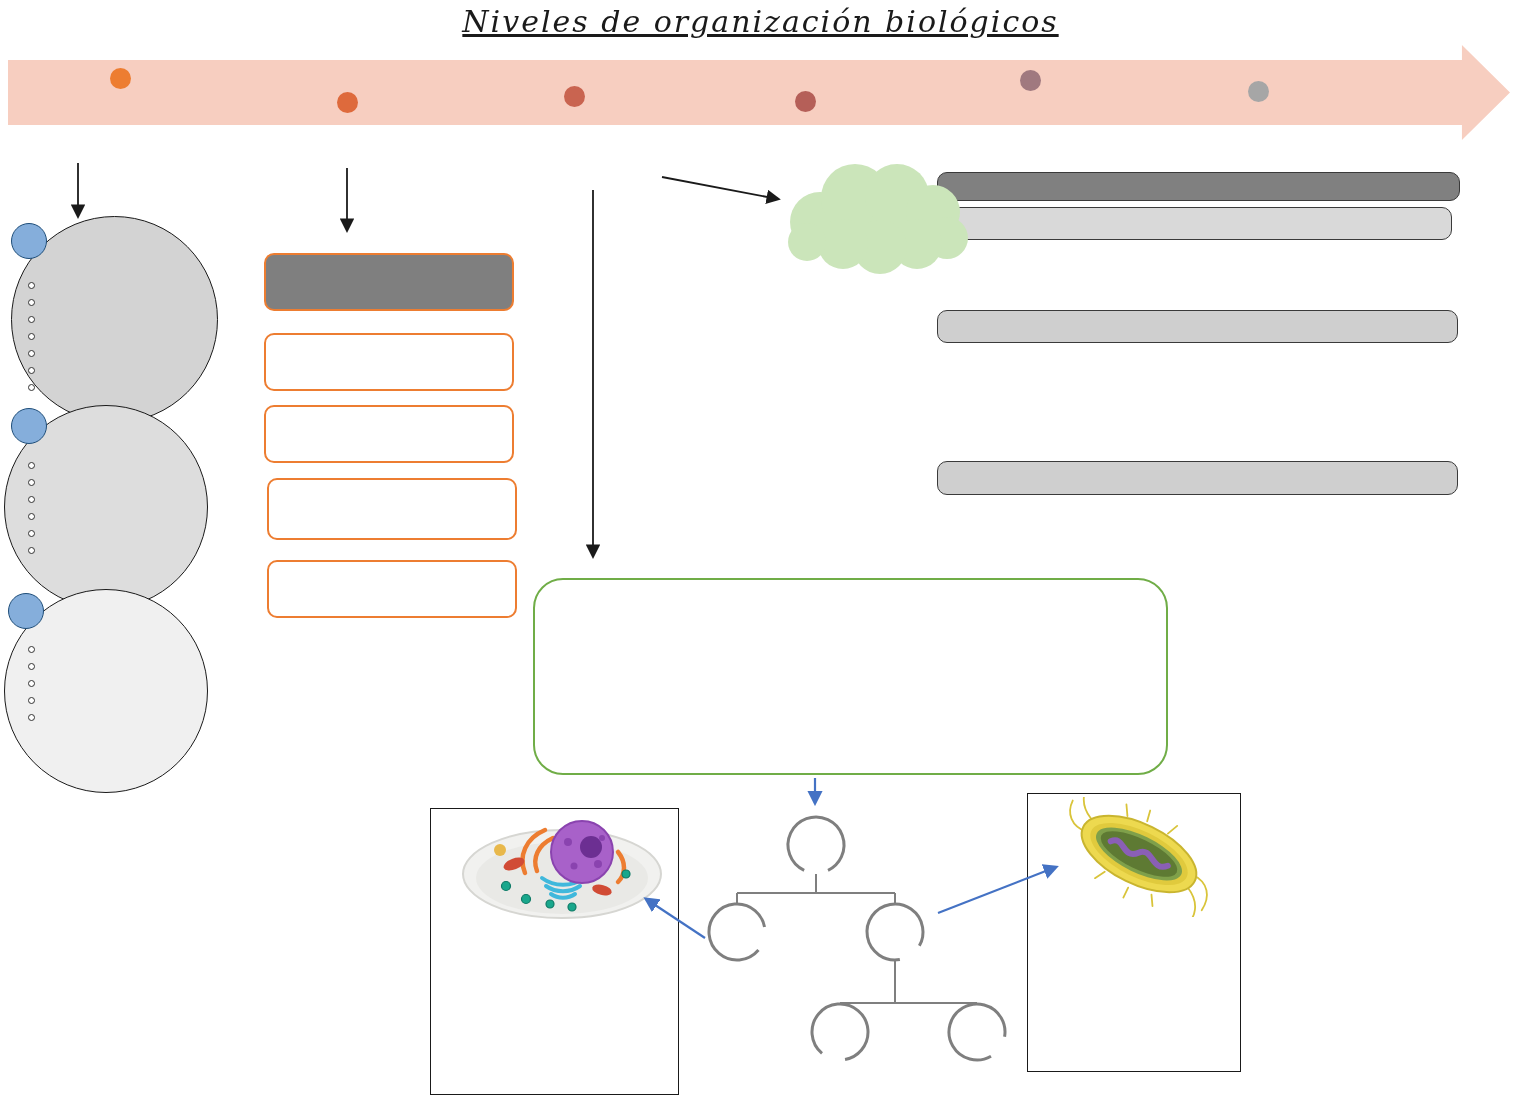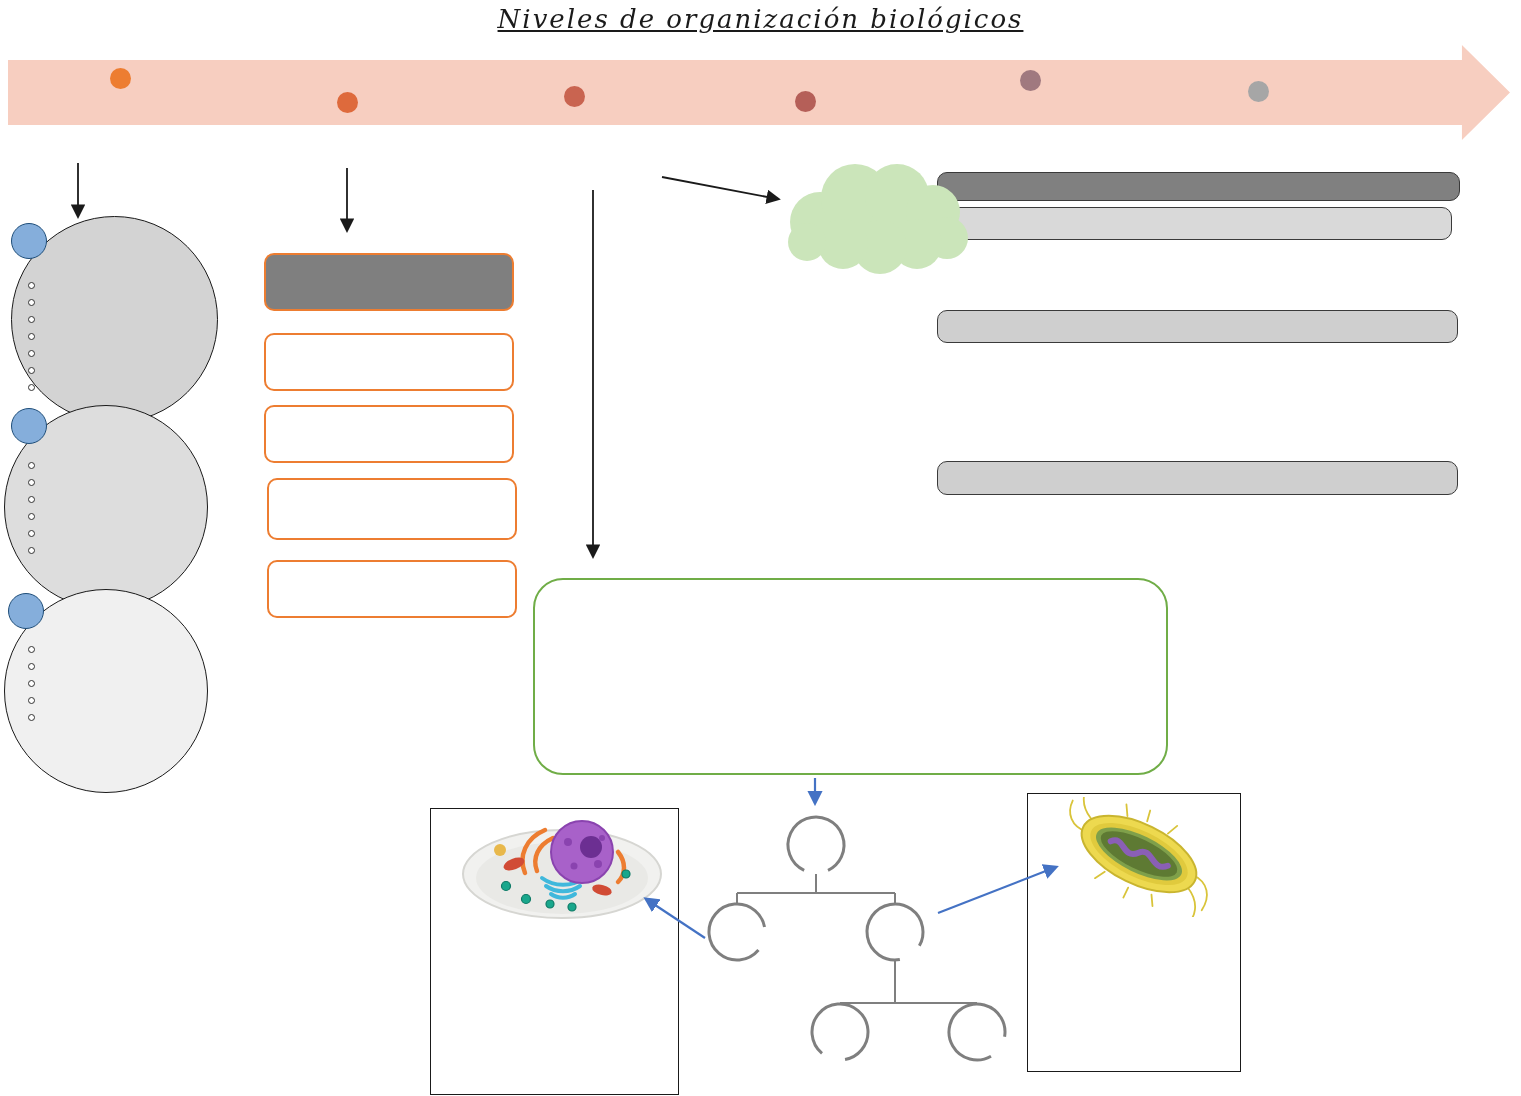--- a/index.html
+++ b/index.html
@@ -1,20 +1,20 @@
 <!DOCTYPE html>
 <html><head>
 <meta charset="utf-8">
 <style>
   html,body{margin:0;padding:0;background:#ffffff;}
   #canvas{position:relative;width:1521px;height:1096px;background:#ffffff;overflow:hidden;
           font-family:"Liberation Sans", sans-serif;}
   .abs{position:absolute;}
   .title{top:4px;left:50%;transform:translateX(-50%);
-         font-family:"DejaVu Serif", serif;font-style:italic;font-size:26px;letter-spacing:2px;
+         font-family:"DejaVu Serif", serif;font-style:italic;font-size:30px;letter-spacing:2px;
          color:#1a1a1a;text-decoration:underline;white-space:nowrap;}
   .timeline{left:8px;top:45px;width:1502px;height:95px;
             clip-path:polygon(0% 15.8%,96.8% 15.8%,96.8% 0%,100% 50%,96.8% 100%,96.8% 84.2%,0% 84.2%);}
   .tdot{width:21px;height:21px;border-radius:50%;}
   .bigcircle{border-radius:50%;border:1.6px solid #1a1a1a;}
   .bluecircle{width:34px;height:34px;border-radius:50%;border:1.6px solid #1F4E79;}
   .bullets{display:flex;flex-direction:column;gap:10px;width:8px;}
   .bullet{width:5px;height:5px;border-radius:50%;border:1.3px solid #333;background:#fff;}
   .stackbox{width:250px;height:58px;border:2.6px solid;border-radius:10px;box-sizing:border-box;}
   .gbar{border:1.6px solid #3a3a3a;border-radius:10px;box-sizing:border-box;}

